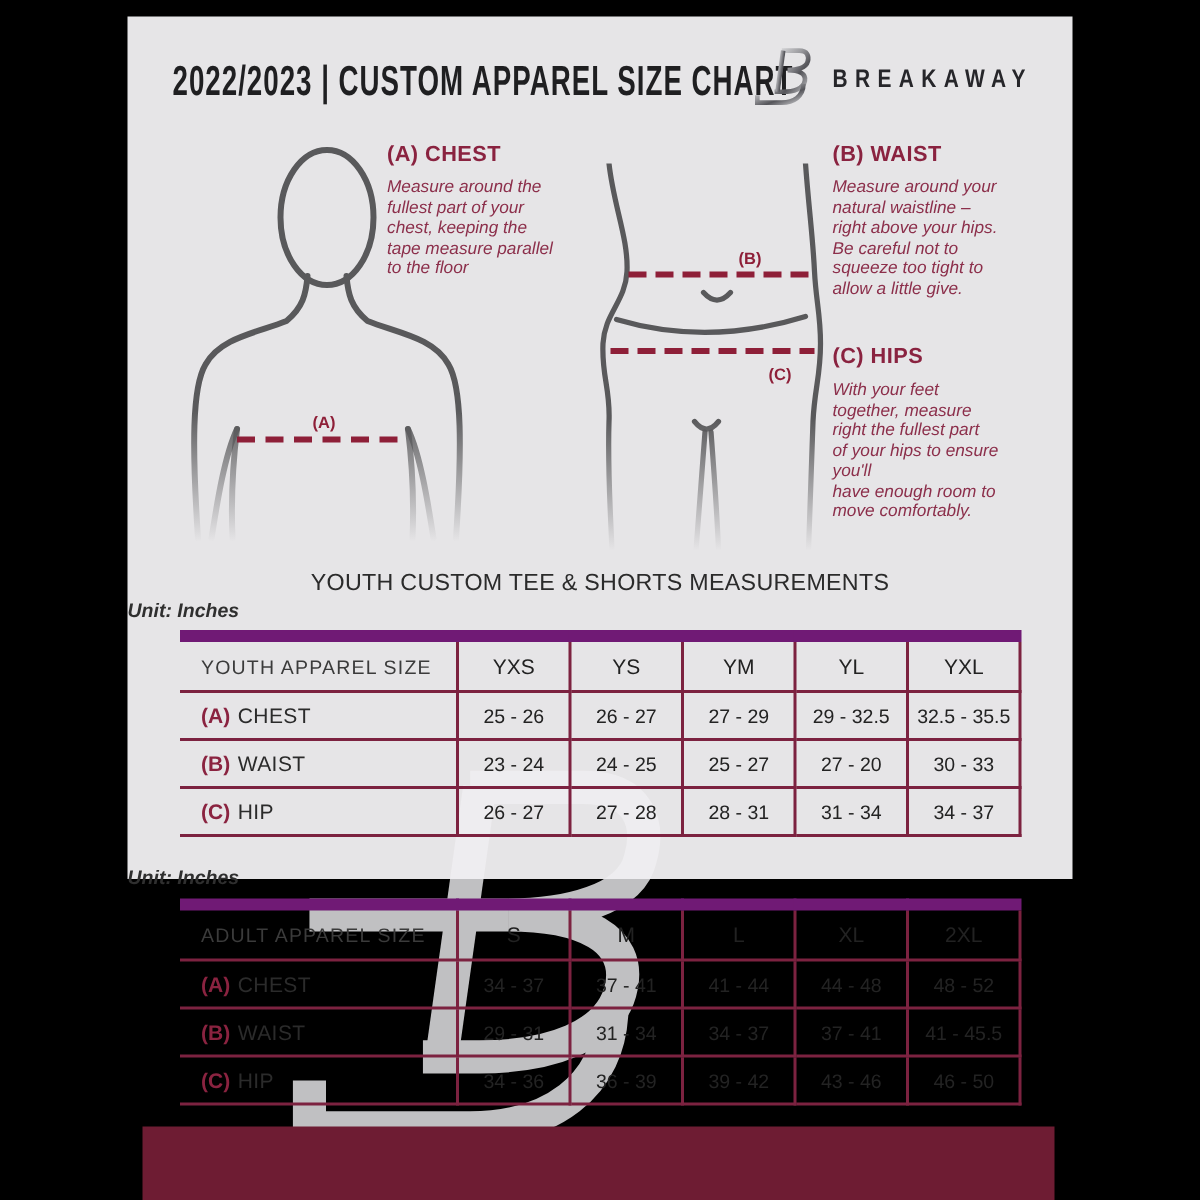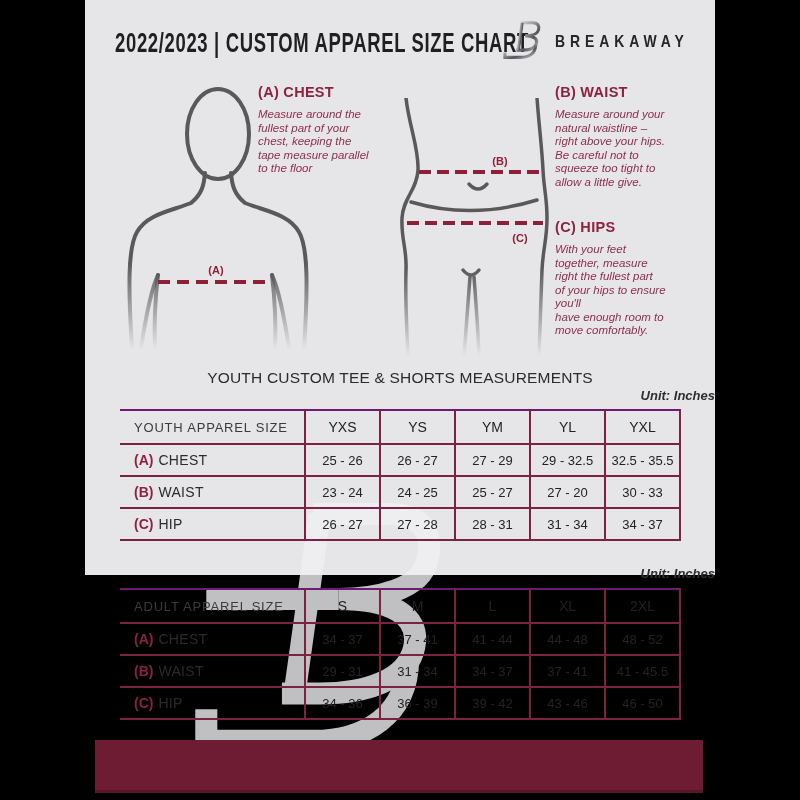--- a/index.html
+++ b/index.html
@@ -1,18 +1,18 @@
 <!DOCTYPE html>
 <html><head>
 <meta charset="utf-8">
 <style>
   html,body{margin:0;padding:0}
   body{width:800px;height:800px;background:#000;overflow:hidden;
        font-family:"Liberation Sans",sans-serif}
-  .page{position:relative;width:630px;height:575px;margin:0 auto;background:#e6e5e7}
+  .page{position:relative;width:630px;height:575px;margin:11px auto;background:#e6e5e7}
 
   
   .doc-title{position:absolute;left:30px;top:27px;font-size:28px;font-weight:700;
              color:#1f1f21;letter-spacing:1px;white-space:nowrap;
              transform:scaleX(.66);transform-origin:0 0}
   .logo-svg{position:absolute;left:417px;top:18px}
   .wordmark{position:absolute;left:470px;top:32px;font-size:17px;font-weight:700;
             color:#26262a;letter-spacing:6px;white-space:nowrap;
             transform:scaleX(.82);transform-origin:0 0}
 
@@ -23,26 +23,26 @@
            color:#8c2f4b;white-space:pre-line}
   #instr-a{left:173px;top:84px}
   #instr-b{left:470px;top:84px}
   #instr-c{left:470px;top:219px;width:158px}
 
   .fig{position:absolute}
 
   
   .sec-title{position:absolute;left:0;width:630px;text-align:center;font-weight:400;
              font-size:15.5px;color:#2b2b2b;letter-spacing:.2px}
-  .sec-unit{position:absolute;left:0;width:630px;text-align:right;font-style:italic;
+  .sec-unit{position:absolute;left:0;width:630px;text-align:left;font-style:italic;
             font-weight:700;font-size:13px;color:#2f2f2f}
 
   
   table.sizes{position:absolute;left:35px;width:560px;border-collapse:collapse;
-              table-layout:fixed;border-top:2px solid #701a75}
+              table-layout:fixed;border-top:8px solid #701a75}
   table.sizes td{border-right:2px solid #7c2240;border-bottom:2px solid #7c2240;
                  text-align:center;padding:0;height:30px;font-size:13px;color:#232323}
   table.sizes tr.hd td{height:32px;font-weight:400;font-size:14px;color:#222}
   table.sizes td.c0{text-align:left;padding-left:14px}
   table.sizes tr.hd td.c0{font-weight:400;font-size:13px;letter-spacing:.8px;color:#3b3b3b}
   table.sizes .rk{font-weight:700;color:#8a2340;margin-right:5px;font-size:14px}
   table.sizes .rl{font-size:14px;color:#2b2b2b;letter-spacing:.3px}
   col.w0{width:185px}
   col.wn{width:75px}
   #youth-table{top:409px}

